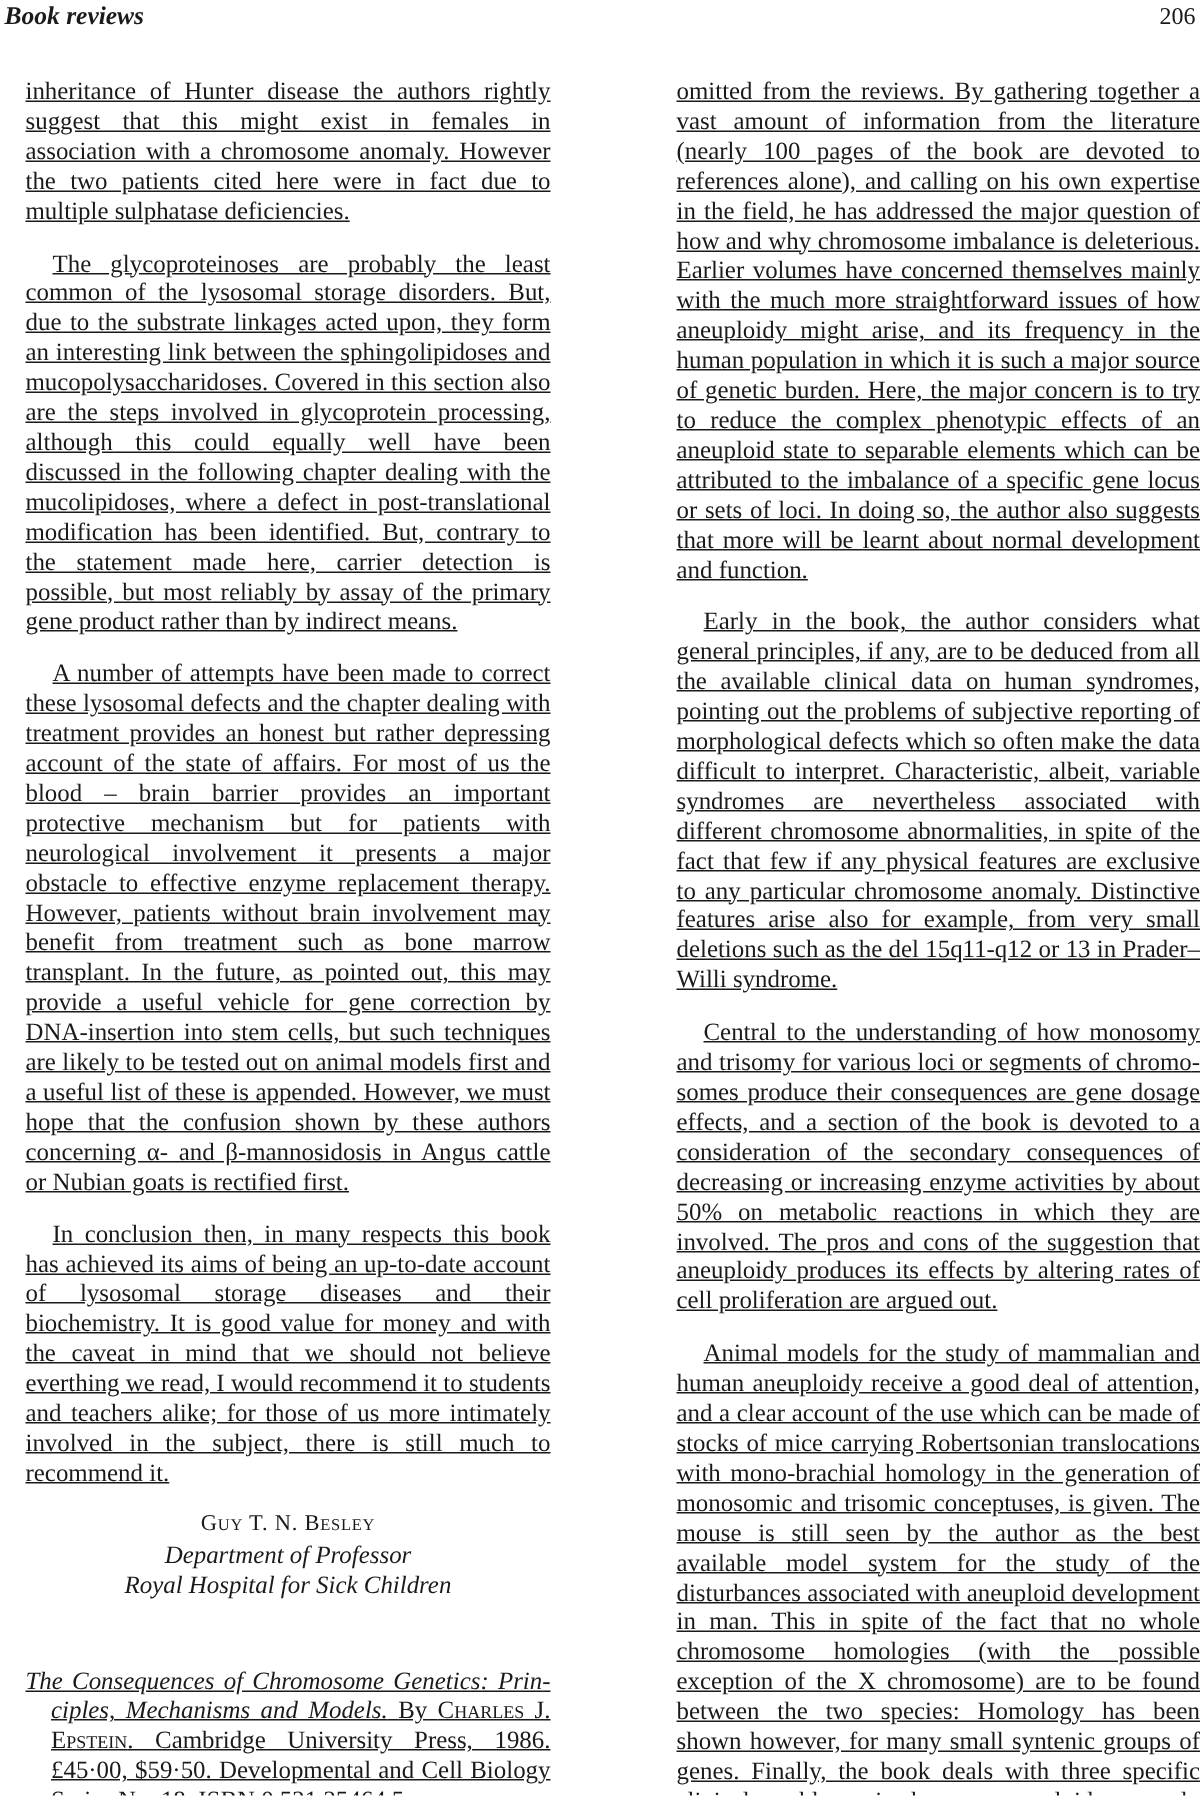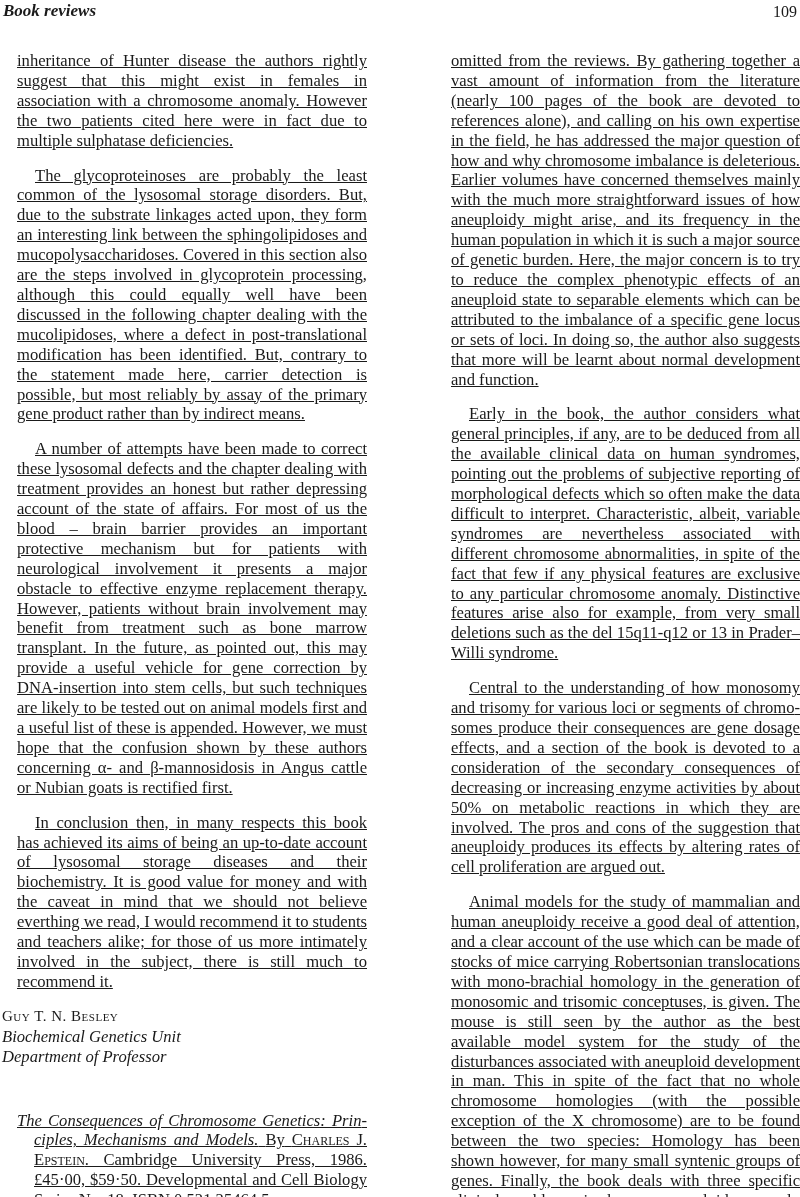--- a/index.html
+++ b/index.html
@@ -21,49 +21,49 @@
   }
   .col {
     position: absolute; top: 36px; width: 380px;
     font-size: 16.6px; line-height: 19.9px;
     text-align: justify; hyphens: manual;
   }
   .col-left { left: 2px; }
   .col-right { left: 436px; width: 379px; }
   p { margin: 15px; text-decoration: underline; }
   p.indent { text-indent: 18px; }
-  .sig { text-align: left; margin-top: 9px; font-family: Liberation Serif, serif; }
+  .sig { text-align: center; margin-top: 9px; font-family: Liberation Serif, serif; }
   .sig-name { font-variant: small-caps; font-size: 15px; letter-spacing: 0.5px; }
   .sig-line { font-style: italic; display: block; }
   .review-head {
     margin-top: 44px; padding-left: 17px; text-indent: -17px;
     text-align: justify;
   }
   .book-title { font-style: italic; }
   .author-sc { font-variant: small-caps; }
   .review-body { margin-top: 6px; }
 </style>
 </head>
 <body>
 
 <div class="running-head">
   <span class="rh-title">Book reviews</span>
-  <span class="rh-page">109</span>
+  <span class="rh-page">206</span>
 </div>
 
 <div class="col col-left">
   <p>inheritance of Hunter disease the authors rightly suggest that this might exist in females in association with a chromosome anomaly. However the two patients cited here were in fact due to multiple sulphatase deficiencies.</p>
   <p class="indent">The glycoproteinoses are probably the least common of the lysosomal storage disorders. But, due to the substrate linkages acted upon, they form an interesting link between the sphingolipidoses and mucopolysaccharidoses. Covered in this section also are the steps involved in glycoprotein processing, although this could equally well have been discussed in the following chapter dealing with the mucolipi­doses, where a defect in post-translational modifica­tion has been identified. But, contrary to the statement made here, carrier detection is possible, but most reliably by assay of the primary gene product rather than by indirect means.</p>
   <p class="indent">A number of attempts have been made to correct these lysosomal defects and the chapter dealing with treatment provides an honest but rather depressing account of the state of affairs. For most of us the blood – brain barrier provides an important protective mechanism but for patients with neurological involve­ment it presents a major obstacle to effective enzyme replacement therapy. However, patients without brain involvement may benefit from treatment such as bone marrow transplant. In the future, as pointed out, this may provide a useful vehicle for gene correction by DNA-insertion into stem cells, but such techniques are likely to be tested out on animal models first and a useful list of these is appended. However, we must hope that the confusion shown by these authors concerning α- and β-mannosidosis in Angus cattle or Nubian goats is rectified first.</p>
   <p class="indent">In conclusion then, in many respects this book has achieved its aims of being an up-to-date account of lysosomal storage diseases and their biochemistry. It is good value for money and with the caveat in mind that we should not believe everthing we read, I would recommend it to students and teachers alike; for those of us more intimately involved in the subject, there is still much to recommend it.</p>
 
   <div class="sig">
     <span class="sig-line sig-name" style="font-style:normal">Guy T. N. Besley</span>
-    <span class="sig-line">Biochemical Genetics Unit</span>
     <span class="sig-line">Department of Professor</span>
+    <span class="sig-line">Royal Hospital for Sick Children</span>
   </div>
 
   <p class="review-head"><span class="book-title">The Consequences of Chromosome Genetics: Prin­ciples, Mechanisms and Models.</span> <span>By</span> <span class="author-sc">Charles J. Epstein</span><span>. Cambridge University Press, 1986. £45·00, $59·50. Developmental and Cell Biology Series No. 18. ISBN 0 521 25464 5.</span></p>
 
   <p class="review-body">Other books concerned with aneuploidy have been published, but Professor Epstein is to be congratulated for covering an area of the subject which is so extremely complex that it has previously been largely</p>
 </div>
 
 <div class="col col-right">
   <p>omitted from the reviews. By gathering together a vast amount of information from the literature (nearly 100 pages of the book are devoted to references alone), and calling on his own expertise in the field, he has addressed the major question of how and why chromosome imbalance is deleterious. Earlier volumes have concerned themselves mainly with the much more straightforward issues of how aneuploidy might arise, and its frequency in the human population in which it is such a major source of genetic burden. Here, the major concern is to try to reduce the complex phenotypic effects of an aneuploid state to separable elements which can be attributed to the imbalance of a specific gene locus or sets of loci. In doing so, the author also suggests that more will be learnt about normal development and function.</p>
   <p class="indent">Early in the book, the author considers what general principles, if any, are to be deduced from all the available clinical data on human syndromes, pointing out the problems of subjective reporting of morpho­logical defects which so often make the data difficult to interpret. Characteristic, albeit, variable syndromes are nevertheless associated with different chromosome abnormalities, in spite of the fact that few if any physical features are exclusive to any particular chromosome anomaly. Distinctive features arise also for example, from very small deletions such as the del 15q11-q12 or 13 in Prader–Willi syndrome.</p>

